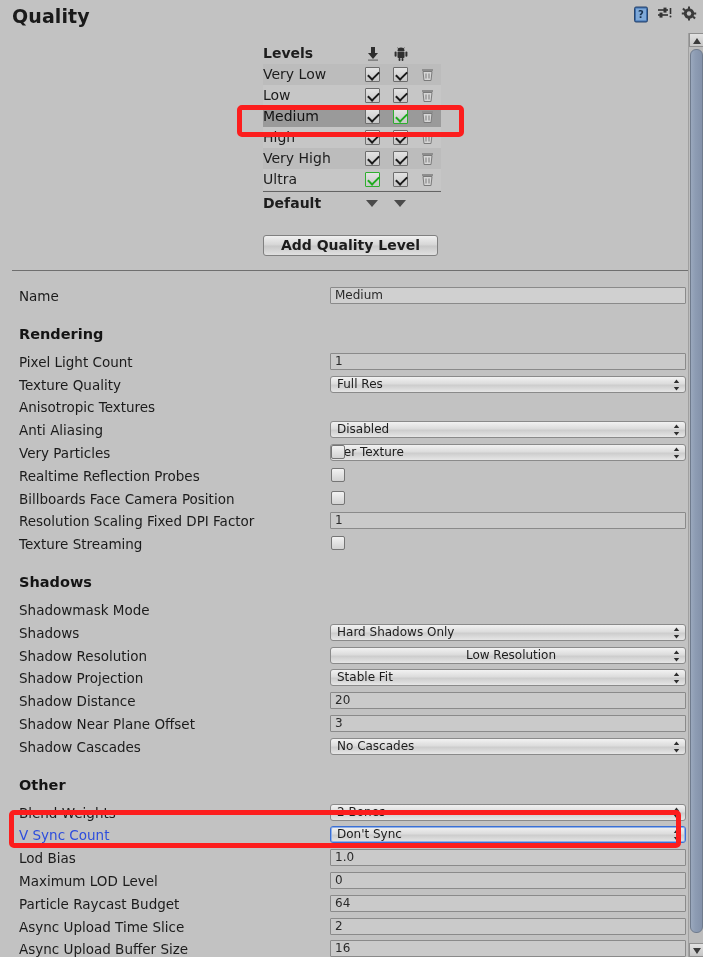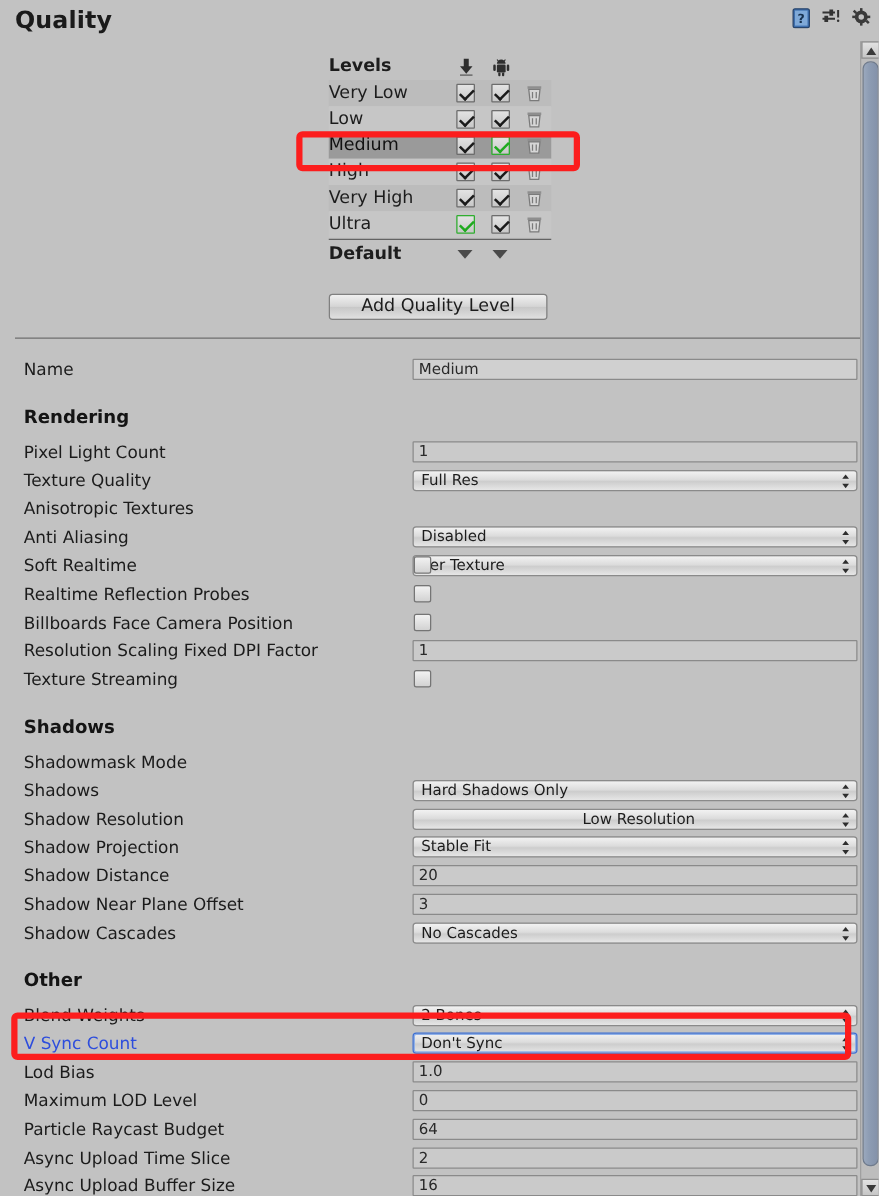--- a/index.html
+++ b/index.html
@@ -93,20 +93,21 @@
   }
   .caret.d0 { left:103px; }
   .caret.d1 { left:131px; }
 
   .addbtn {
     position:absolute; left:263px; top:235px; width:175px; height:21px;
     background: linear-gradient(180deg,#f0f0f0 0%,#d5d5d5 48%,#c8c8c8 52%,#e0e0e0 100%);
     border:1px solid #808080; border-radius:3px;
     font-size:14px; color:#1c1c1c; text-align:center; line-height:19px;
     cursor: pointer;
+    font-weight: bold;
   }
 
   
   .hr-main {
     position:absolute; left:12px; top:270px; width: 678px;
     border-top: 1px solid #6f6f6f;
   }
 
   
   .prop {
@@ -353,21 +354,21 @@
             </svg></span></div>
       </div>
       <div class="prop" style="top: 419.2px;">
         <div class="plabel">Anti Aliasing</div>
         <div class="popup" style="top: 2px;"><span>Disabled</span><span class="updown"><svg width="7" height="12" viewBox="0 0 7 12">
               <polygon points="3.5,0.5 6.2,4 0.8,4" fill="#2d2d2d"></polygon>
               <polygon points="3.5,11.5 6.2,8 0.8,8" fill="#2d2d2d"></polygon>
             </svg></span></div>
       </div>
       <div class="prop" style="top: 442px;">
-        <div class="plabel">Soft Realtime</div>
+        <div class="plabel">Very Particles</div>
         <div class="pcb" style="top: 3px;"></div>
       </div>
       <div class="prop" style="top: 464.8px;">
         <div class="plabel">Realtime Reflection Probes</div>
         <div class="pcb" style="top: 3px;"></div>
       </div>
       <div class="prop" style="top: 487.6px;">
         <div class="plabel">Billboards Face Camera Position</div>
         <div class="pcb" style="top: 3px;"></div>
       </div>

